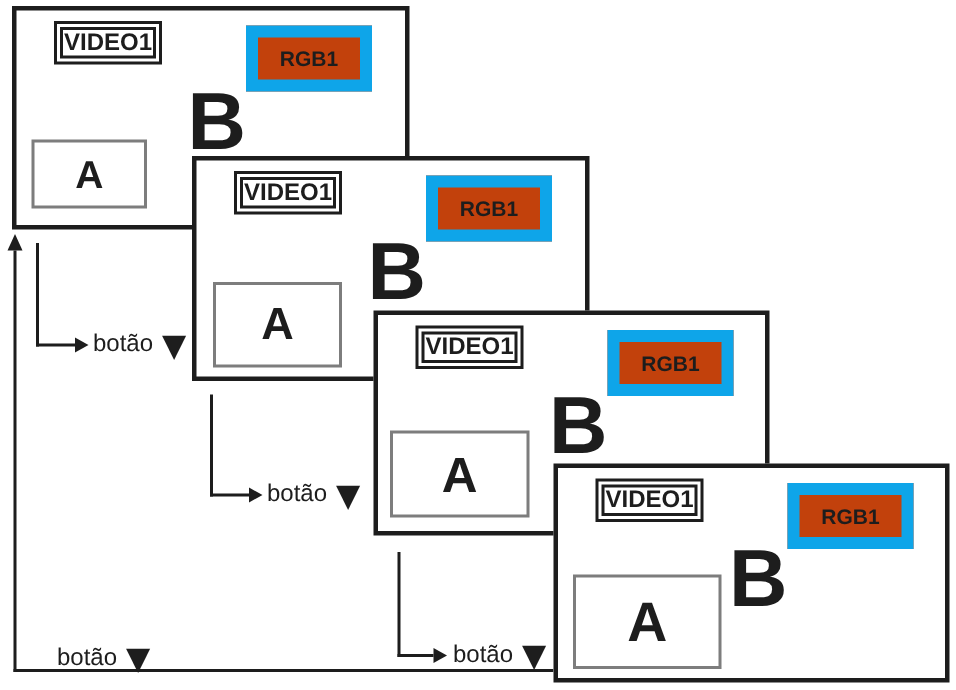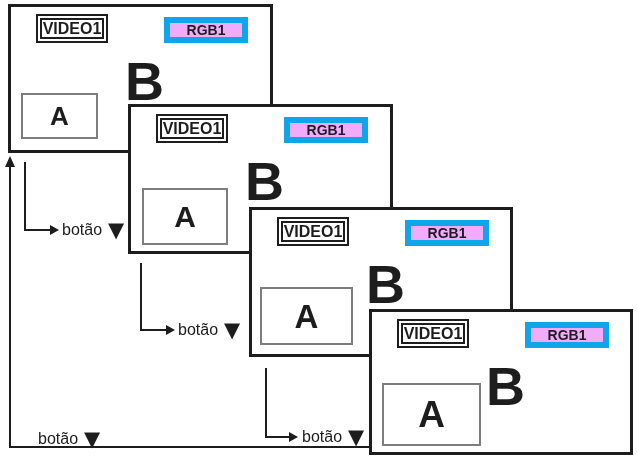--- a/index.html
+++ b/index.html
@@ -31,24 +31,24 @@
   .video-inner {
     box-sizing: border-box;
     width: 100%; height: 100%;
     border: 2px solid #1d1d1d;
     display: flex; align-items: center; justify-content: center;
     font-weight: bold; font-size: 16px; letter-spacing: 0px;
   }
   .rgb-box {
     position: absolute;
     left: 153px; top: 10px;
-    width: 84px; height: 26px;
+    width: 84px; height: 44px;
     box-sizing: border-box;
-    border: 6px solid #0ea5e9;
-    background: #f0abfc;
+    border: 8px solid #0ea5e9;
+    background: #c2410c;
     display: flex; align-items: center; justify-content: center;
     font-weight: bold; font-size: 14px;
   }
   .main-letter {
     position: absolute;
     left: 114px; top: 47px;
     font-size: 54px; font-weight: bold; line-height: 1;
   }
   .sub-box {
     position: absolute;

